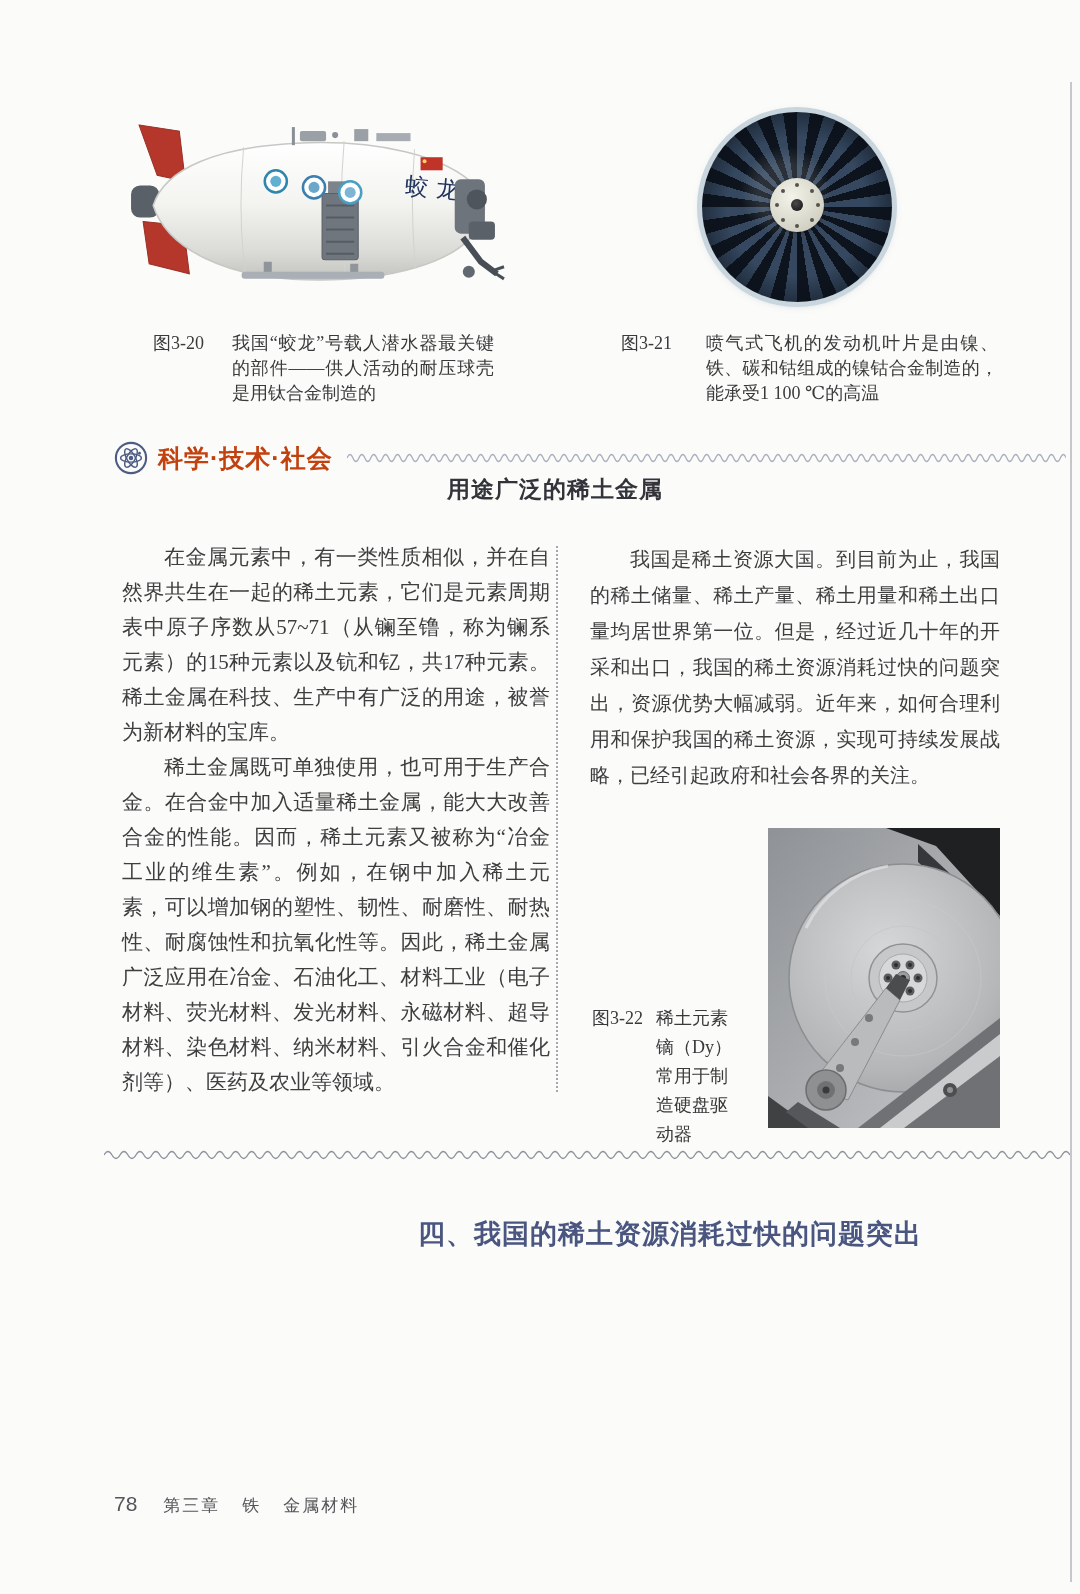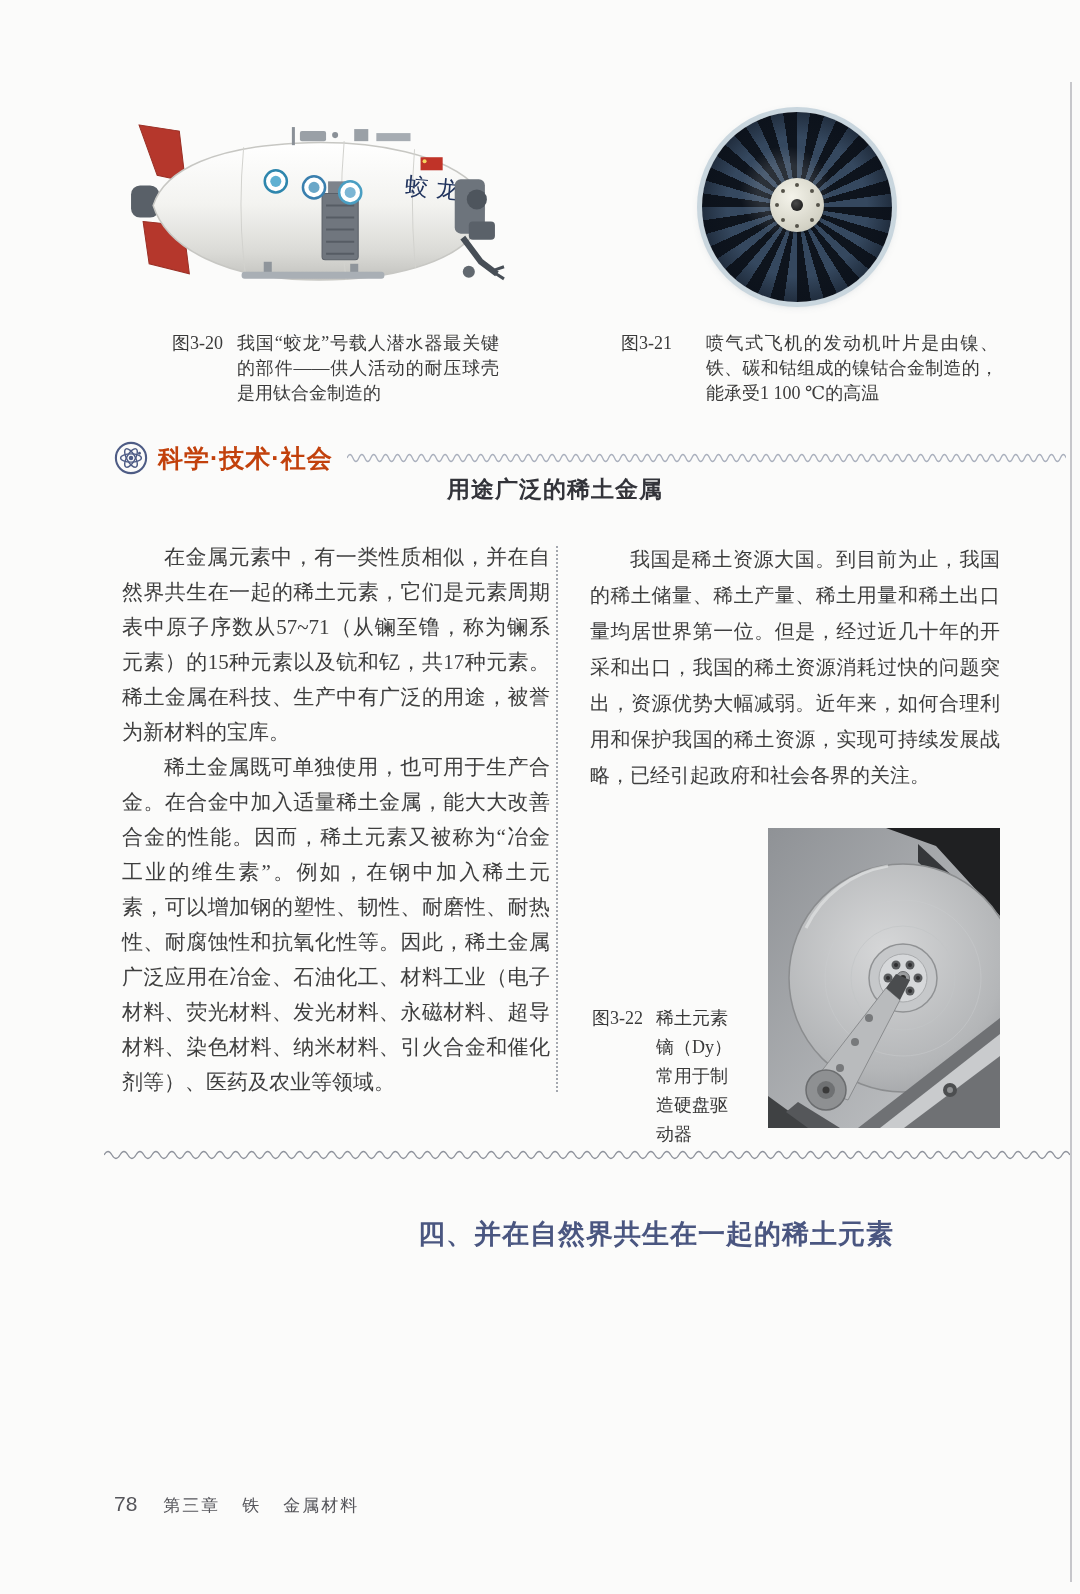--- a/index.html
+++ b/index.html
@@ -31,21 +31,21 @@
   }
   .jet-hub .center-hole{
     position:absolute;left:21px;top:21px;width:12px;height:12px;border-radius:50%;
     background:radial-gradient(circle at 40% 35%, #4a4a4a, #111);
   }
   .jet-hub .dot{position:absolute;width:4px;height:4px;border-radius:50%;background:#55534a;}
 
   
   .fig-cap{display:flex;font-size:18px;line-height:25px;color:#3a3a3a;}
   .fig-cap .lbl{flex:0 0 auto;margin-right:14px;white-space:nowrap;}
-  .cap20{left:172px;top:331px;width:360px;}
+  .cap20{left:153px;top:331px;width:360px;gap:14px;}
   .cap20 .txt{width:262px;text-align:justify;}
   .cap21{left:621px;top:331px;width:380px;}
   .cap21 .txt{width:292px;text-align:justify;margin-left:20px;}
 
   
   .sts-header{left:114px;top:438px;width:952px;height:40px;display:flex;align-items:center;}
   .atom-icon{flex:0 0 auto;width:34px;height:34px;margin-right:10px;}
   .sts-header .hdr-text{
     flex:0 0 auto;font-family:"Liberation Sans","DejaVu Sans",sans-serif;
     font-weight:700;font-size:25px;color:#c2410c;letter-spacing:1px;margin-right:14px;
@@ -269,21 +269,21 @@
         <circle cx="182" cy="262" r="3" fill="#8e9092"></circle>
       <polygon points="0,268 44,300 0,300" fill="#3f4143"></polygon>
       <polygon points="30,274 72,300 40,300 18,284" fill="#55575a"></polygon>
     </g>
   </svg>
 
   <svg class="abs wave divider-wave" viewBox="0 0 1452 10" preserveAspectRatio="none">
       <path d="M0 5 q 6 -7 12 0 t 12 0 t 12 0 t 12 0 t 12 0 t 12 0 t 12 0 t 12 0 t 12 0 t 12 0 t 12 0 t 12 0 t 12 0 t 12 0 t 12 0 t 12 0 t 12 0 t 12 0 t 12 0 t 12 0 t 12 0 t 12 0 t 12 0 t 12 0 t 12 0 t 12 0 t 12 0 t 12 0 t 12 0 t 12 0 t 12 0 t 12 0 t 12 0 t 12 0 t 12 0 t 12 0 t 12 0 t 12 0 t 12 0 t 12 0 t 12 0 t 12 0 t 12 0 t 12 0 t 12 0 t 12 0 t 12 0 t 12 0 t 12 0 t 12 0 t 12 0 t 12 0 t 12 0 t 12 0 t 12 0 t 12 0 t 12 0 t 12 0 t 12 0 t 12 0 t 12 0 t 12 0 t 12 0 t 12 0 t 12 0 t 12 0 t 12 0 t 12 0 t 12 0 t 12 0 t 12 0 t 12 0 t 12 0 t 12 0 t 12 0 t 12 0 t 12 0 t 12 0 t 12 0 t 12 0 t 12 0 t 12 0 t 12 0 t 12 0 t 12 0 t 12 0 t 12 0 t 12 0 t 12 0 t 12 0 t 12 0 t 12 0 t 12 0 t 12 0 t 12 0 t 12 0 t 12 0 t 12 0 t 12 0 t 12 0 t 12 0 t 12 0 t 12 0 t 12 0 t 12 0 t 12 0 t 12 0 t 12 0 t 12 0 t 12 0 t 12 0 t 12 0 t 12 0 t 12 0 t 12 0 t 12 0 t 12 0 t 12 0 t 12 0 t 12 0 t 12 0"></path>
     </svg>
 
-  <div class="abs sec4-heading">四、并在自然界共生在一起的稀土元素</div>
+  <div class="abs sec4-heading">四、我国的稀土资源消耗过快的问题突出</div>
 
   <div class="abs footer">
     <span class="pgnum">78</span>
     <span class="seg">第三章</span>
     <span class="seg">铁</span>
     <span class="seg">金属材料</span>
   </div>
 
 </div>
 

